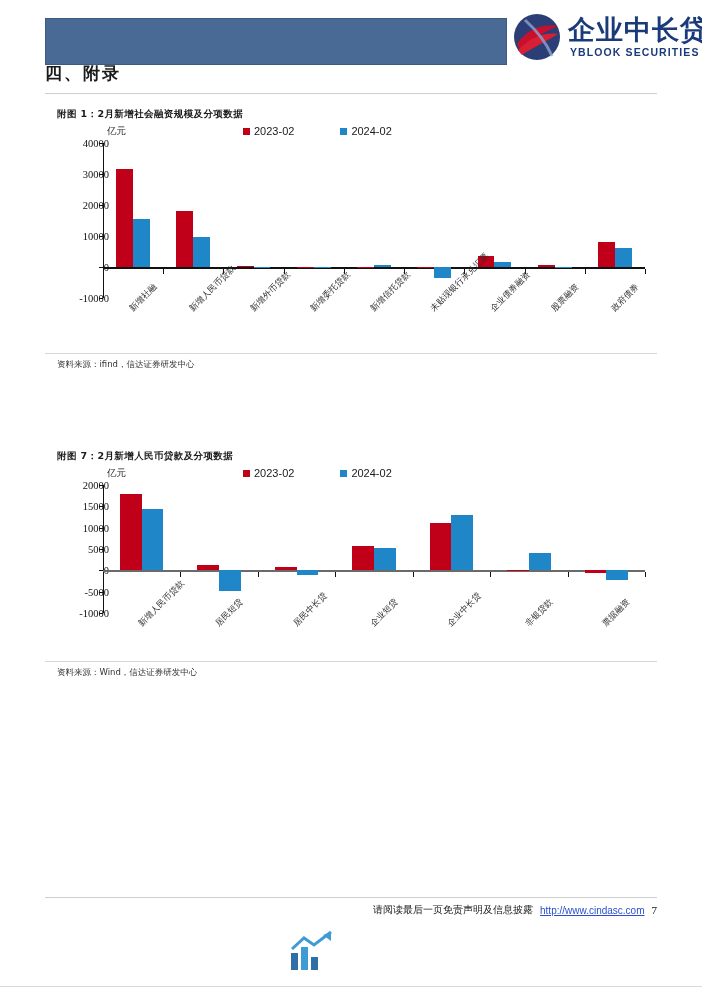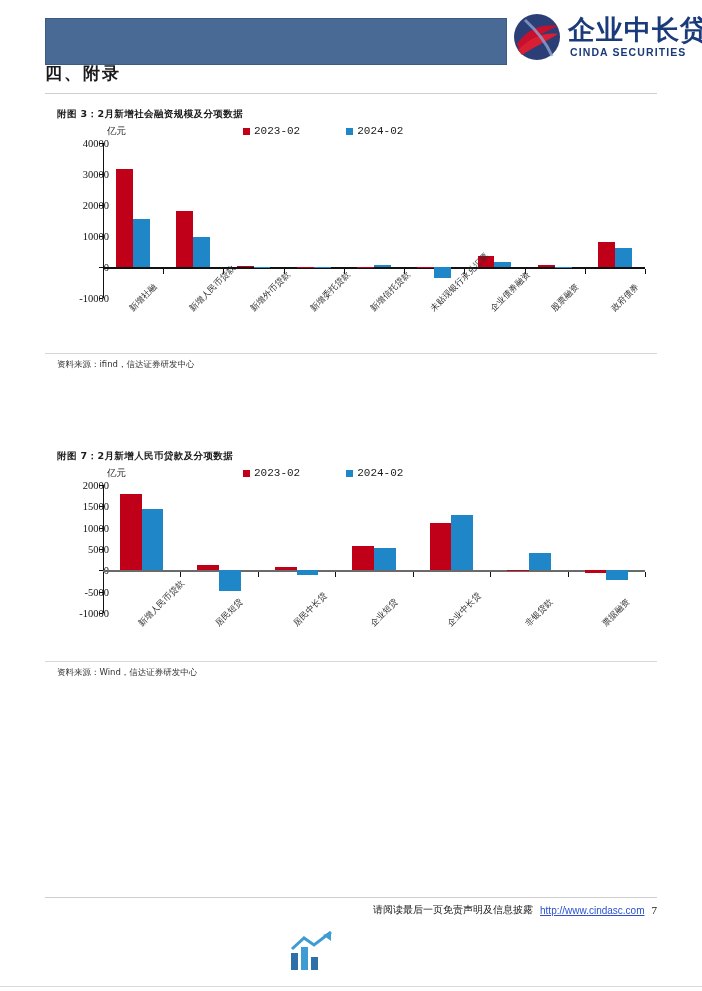--- a/index.html
+++ b/index.html
@@ -55,21 +55,21 @@
   .unit-label{
     position:absolute;left:62px;top:4px;
     font-family:"DejaVu Sans", sans-serif;
     font-size:9.5px;color:#1a1a1a;
   }
 
   .legend{position:absolute;top:4px;left:198px;display:flex;gap:46px;align-items:center;}
   .legend-item{display:flex;align-items:center;gap:4px;}
   .legend-swatch{width:7px;height:7px;display:inline-block;}
   .legend-text{
-    font-family:Liberation Mono, monospace;font-size:11px;color:#1a1a1a;white-space:nowrap;
+    font-family:Liberation Sans, sans-serif;font-size:11px;color:#1a1a1a;white-space:nowrap;
   }
 
   
   .plot{position:absolute;left:0;top:22px;width:612px;}
   .plot-inner{position:relative;width:612px;}
   .ytick{
     position:absolute;right:0;transform:translateY(-50%);
     font-family:"Liberation Serif", serif;font-size:10.5px;color:#111;
     white-space:nowrap;
   }
@@ -123,29 +123,29 @@
   <div class="header">
     <div class="header-bar"></div>
     <div class="logo-wrap">
       <svg class="logo-mark" viewBox="0 0 50 50">
         <circle cx="25" cy="25" r="23" fill="#2b3f76"></circle>
         <path d="M5 32 C16 16, 30 12, 46 14 C32 20, 20 27, 8 38 Z" fill="#c8102e"></path>
         <path d="M6 38 C18 26, 32 20, 46 22 C33 30, 20 36, 10 43 Z" fill="#d81f33"></path>
         <path d="M13 8 C24 18, 34 30, 40 44" stroke="#8fa4cf" stroke-width="3" fill="none" opacity=".8"></path>
       </svg>
       <div class="logo-cn">企业中长贷</div>
-      <div class="logo-en">CINDA SECURITIES</div>
+      <div class="logo-en">YBLOOK SECURITIES</div>
     </div>
   </div>
 
   <div class="section-title">四、附录</div>
   <div class="rule"></div>
 
   <div class="figure fig1">
-    <div class="fig-caption">附图 3：2月新增社会融资规模及分项数据</div>
+    <div class="fig-caption">附图 1：2月新增社会融资规模及分项数据</div>
     <div class="fig-body">
       <div class="unit-label">亿元</div>
       <div class="legend" id="lg0">
           <div class="legend-item">
             <span class="legend-swatch" style="background: rgb(192, 0, 24);"></span>
             <span class="legend-text">2023-02</span>
           </div>
           <div class="legend-item">
             <span class="legend-swatch" style="background: rgb(31, 134, 200);"></span>
             <span class="legend-text">2024-02</span>

